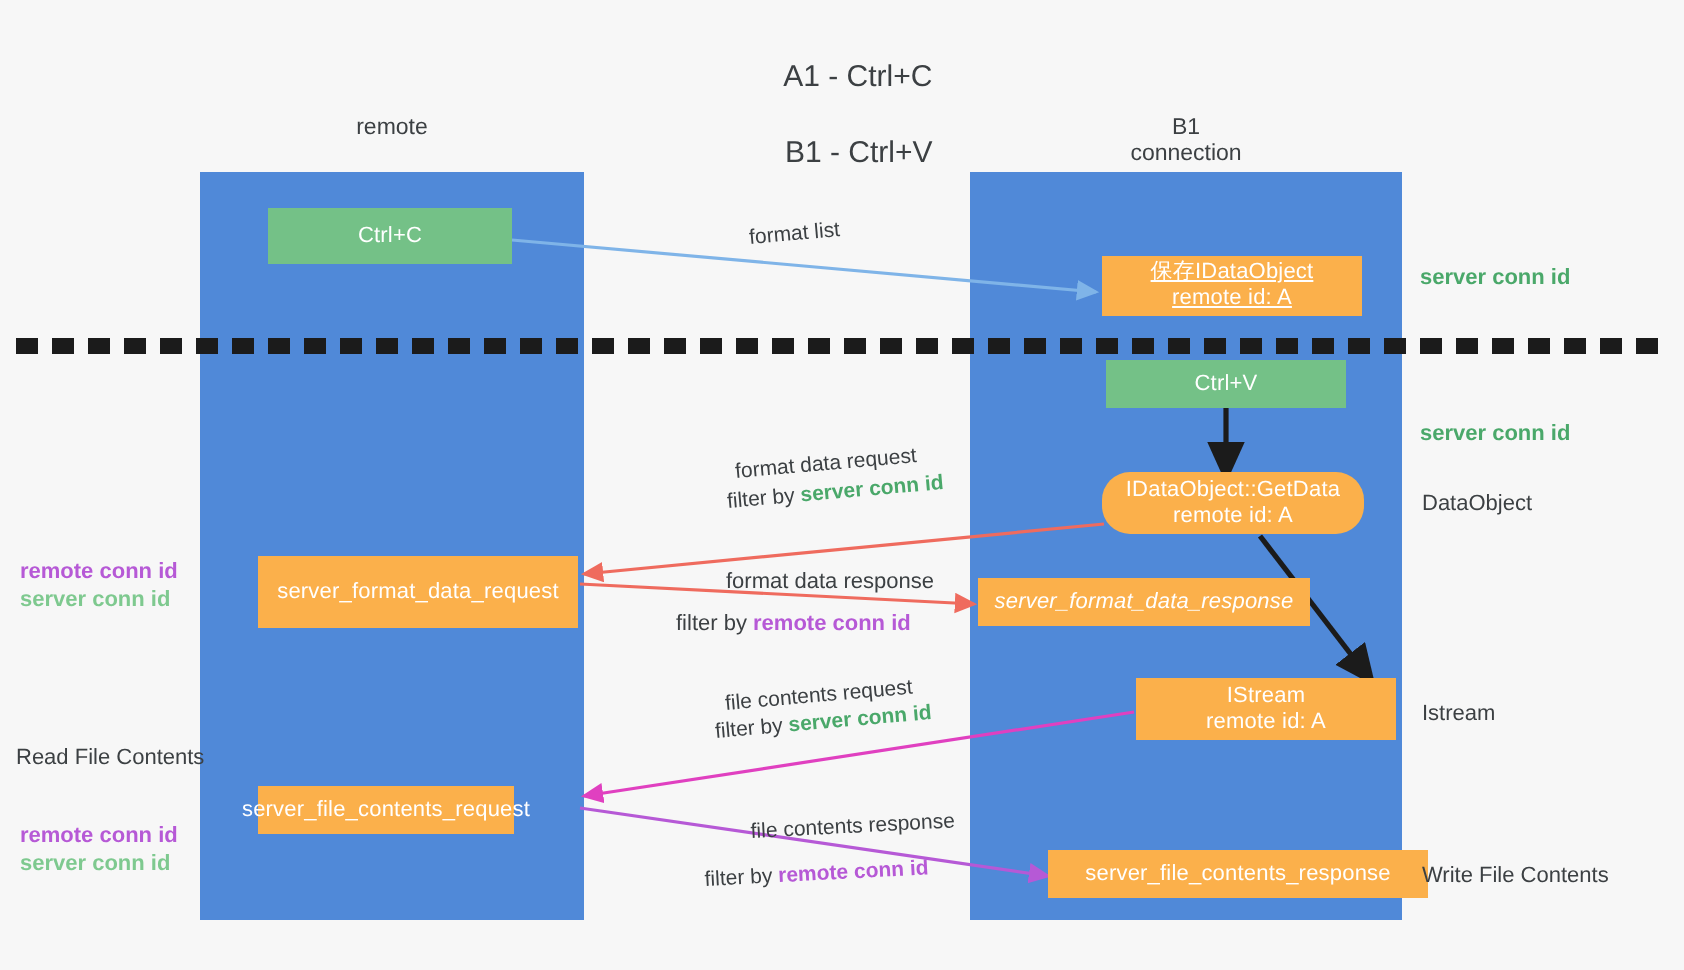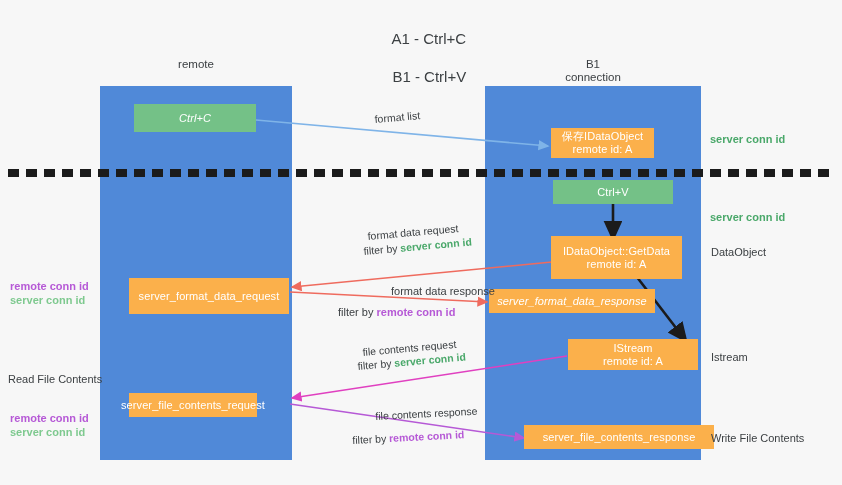--- a/index.html
+++ b/index.html
@@ -165,34 +165,34 @@
 
     <path d="M290,292 L487,302" stroke="#ef6b5e" stroke-width="1.6" fill="none" marker-end="url(#ah-red)"></path>
 
     <path d="M630,268 L683,337" stroke="#1b1b1b" stroke-width="2.6" fill="none" marker-end="url(#ah-black)"></path>
 
     <path d="M567,356 L292,398" stroke="#e040c0" stroke-width="1.6" fill="none" marker-end="url(#ah-magenta)"></path>
 
     <path d="M290,404 L524,438" stroke="#b659d6" stroke-width="1.6" fill="none" marker-end="url(#ah-purple)"></path>
   </svg>
 
-  <div class="node green" style="left:134px; top:104px; width:122px; height:28px;font-style:italic;">
+  <div class="node green" style="left:134px; top:104px; width:122px; height:28px;">
     <span class="ln">Ctrl+C</span>
   </div>
 
-  <div class="node orange" style="left:551px; top:128px; width:103px; height:30px;">
+  <div class="node orange" style="left:551px; top:128px; width:130px; height:30px;text-decoration:underline;">
     <span class="ln">保存IDataObject</span>
     <span class="ln">remote id: A</span>
   </div>
 
   <div class="node green" style="left:553px; top:180px; width:120px; height:24px;">
     <span class="ln">Ctrl+V</span>
   </div>
 
-  <div class="node orange" style="left:551px; top:236px; width:131px; height:43px;">
+  <div class="node orange" style="left:551px; top:236px; width:131px; height:31px;border-radius:14px;">
     <span class="ln">IDataObject::GetData</span>
     <span class="ln">remote id: A</span>
   </div>
 
   <div class="node orange" style="left:129px; top:278px; width:160px; height:36px;">
     <span class="ln">server_format_data_request</span>
   </div>
 
   <div class="node orange" style="left:489px; top:289px; width:166px; height:24px;font-style:italic;">
     <span class="ln">server_format_data_response</span>
@@ -217,21 +217,21 @@
     <span>format list</span>
   </div>
 
   <div class="lbl-rot" style="left:367px; top:229px; transform: rotate(-5deg);">
     <span>format data request</span>
   </div>
   <div class="lbl-rot" style="left:363px; top:244px; transform: rotate(-5deg);">
     <span>filter by </span><span class="hl-green">server conn id</span>
   </div>
 
-  <div class="lbl" style="left:363px; top:284px;margin-left:28px;">
+  <div class="lbl" style="left:363px; top:284px;">
     <span>format data response</span>
   </div>
   <div class="lbl" style="left:338px; top:305px;">
     <span>filter by </span><span class="lbl purple" style="position:static;">remote conn id</span>
   </div>
 
   <div class="lbl-rot" style="left:362px; top:345px; transform: rotate(-5deg);">
     <span>file contents request</span>
   </div>
   <div class="lbl-rot" style="left:357px; top:359px; transform: rotate(-5deg);">

